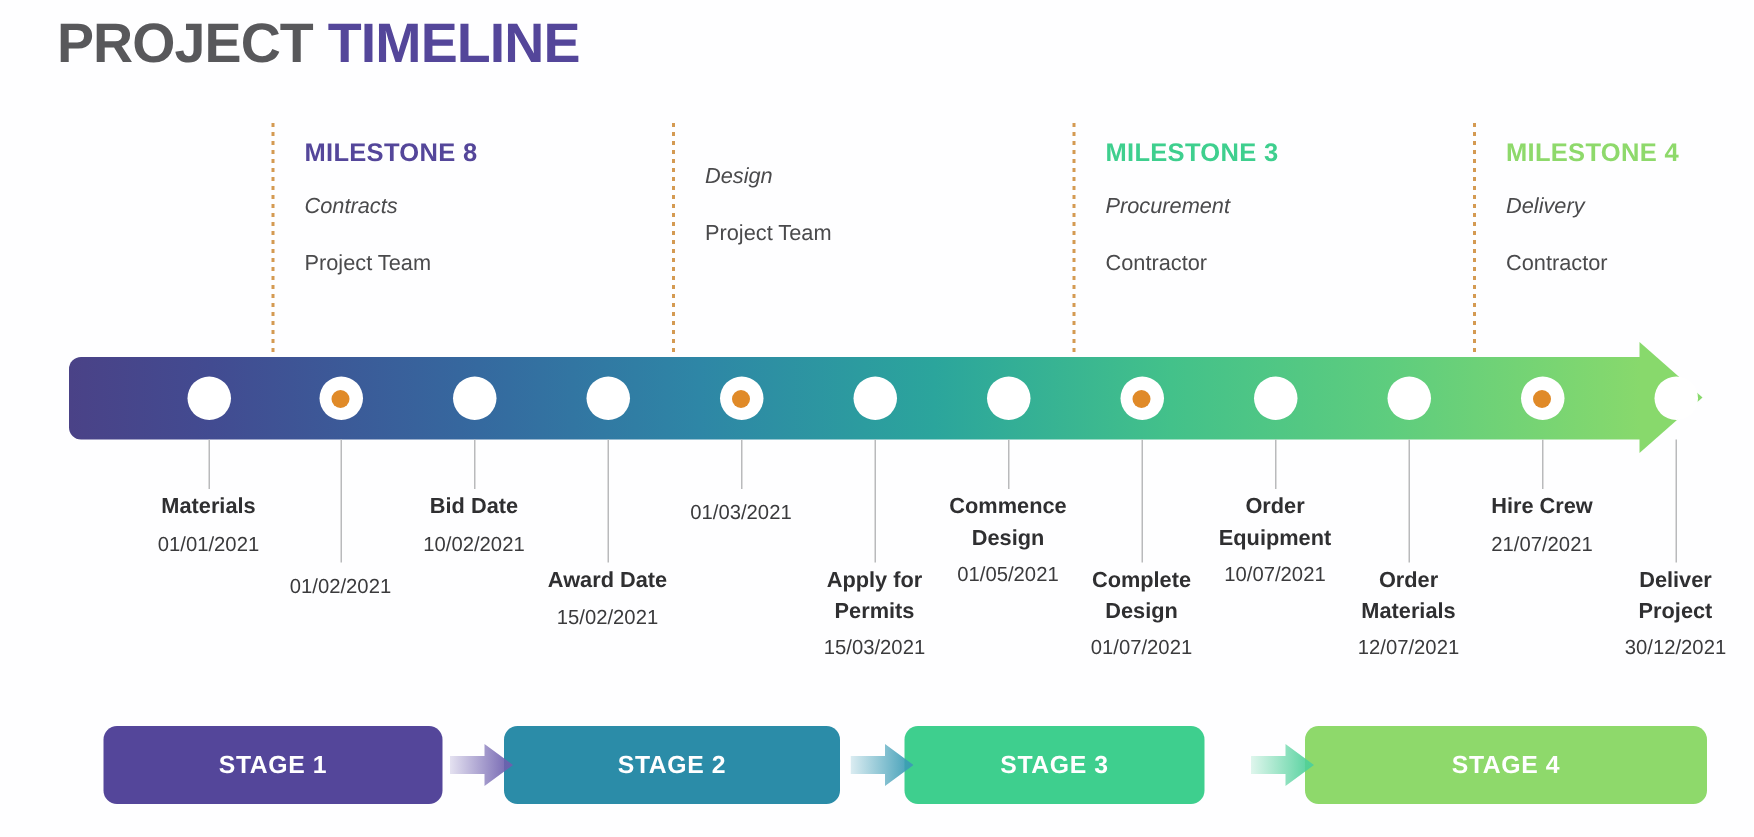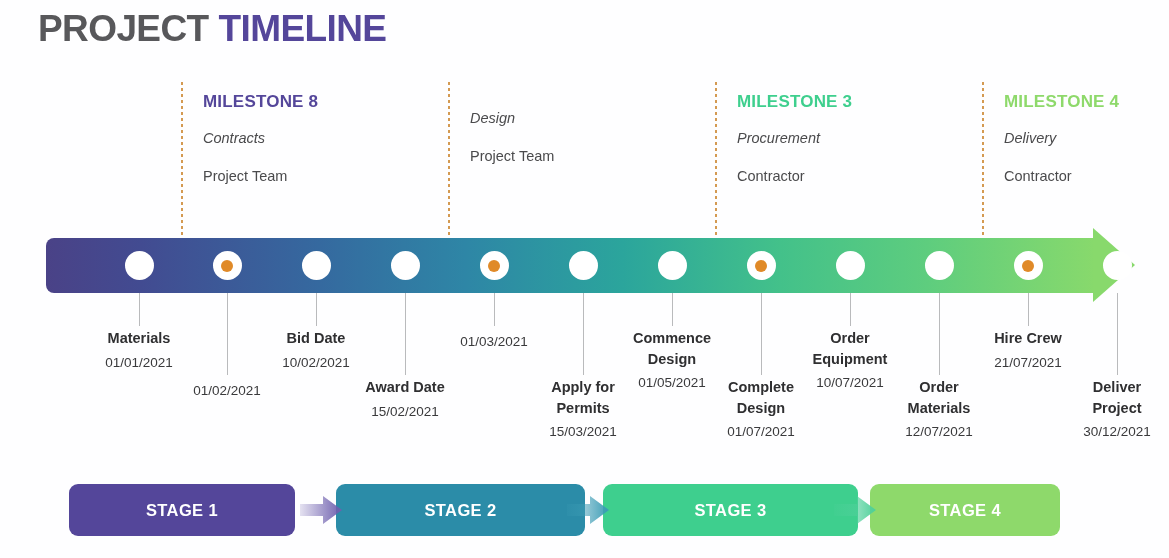--- a/index.html
+++ b/index.html
@@ -287,27 +287,27 @@
       <div class="event" style="left: 1117px; top: 377px;">
         <div class="ev-name">Deliver<br>Project</div>
         <div class="ev-date">30/12/2021</div>
       </div>
     </div>
 
   <div id="stages-layer">
       <div class="stage" style="left: 69px; width: 226px; background: rgb(84, 70, 154);">
         <span>STAGE 1</span>
       </div>
-      <div class="stage" style="left: 336px; width: 249px; background: rgb(43, 140, 168);">
+      <div class="stage" style="left: 336px; width: 224px; background: rgb(43, 140, 168);">
         <span>STAGE 2</span>
       </div>
-      <div class="stage" style="left: 603px; width: 255px; background: rgb(62, 207, 142);">
+      <div class="stage" style="left: 603px; width: 200px; background: rgb(62, 207, 142);">
         <span>STAGE 3</span>
       </div>
-      <div class="stage" style="left: 870px; width: 190px; background: rgb(142, 217, 107);">
+      <div class="stage" style="left: 870px; width: 268px; background: rgb(142, 217, 107);">
         <span>STAGE 4</span>
       </div>
       <div class="stage-arrow" style="left: 300px;"><svg viewBox="0 0 42 28" width="42" height="28">
           <defs>
             <linearGradient id="sag0" x1="0" y1="0" x2="1" y2="0">
               <stop offset="0%" stop-color="#6e5fae" stop-opacity="0.18"></stop>
               <stop offset="100%" stop-color="#6e5fae" stop-opacity="1"></stop>
             </linearGradient>
           </defs>
           <path d="M0,8 L23,8 L23,0 L42,14 L23,28 L23,20 L0,20 Z" fill="url(#sag0)"></path>

